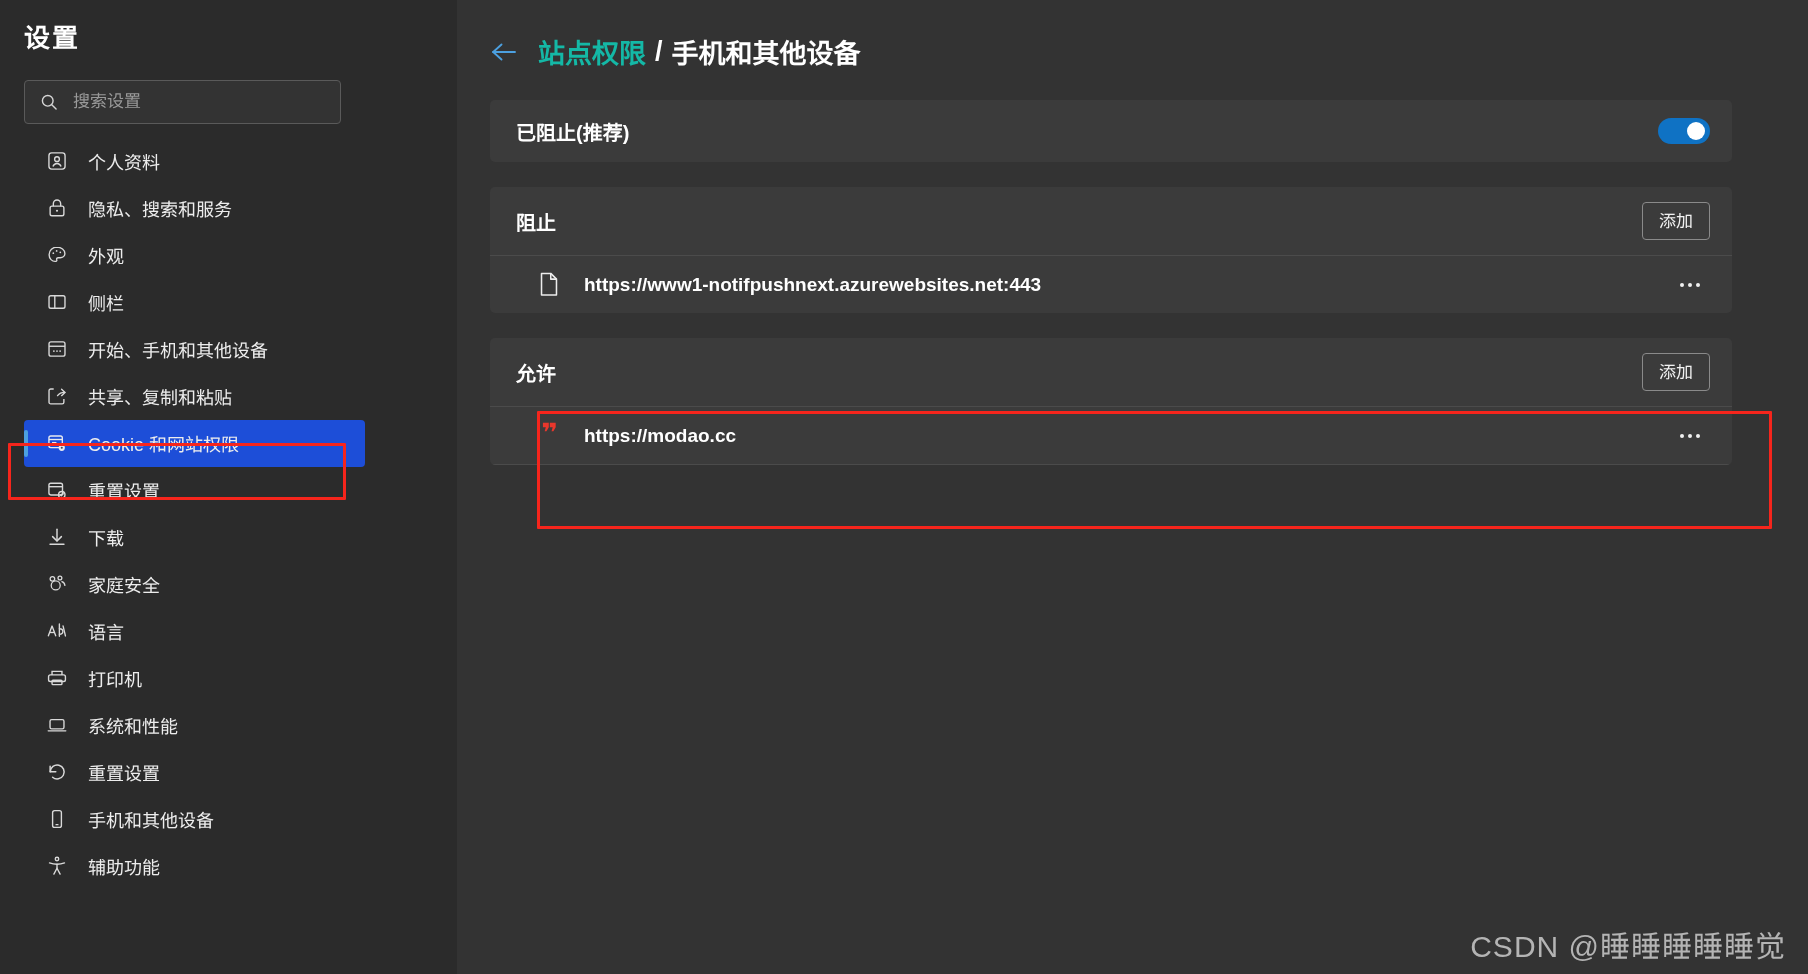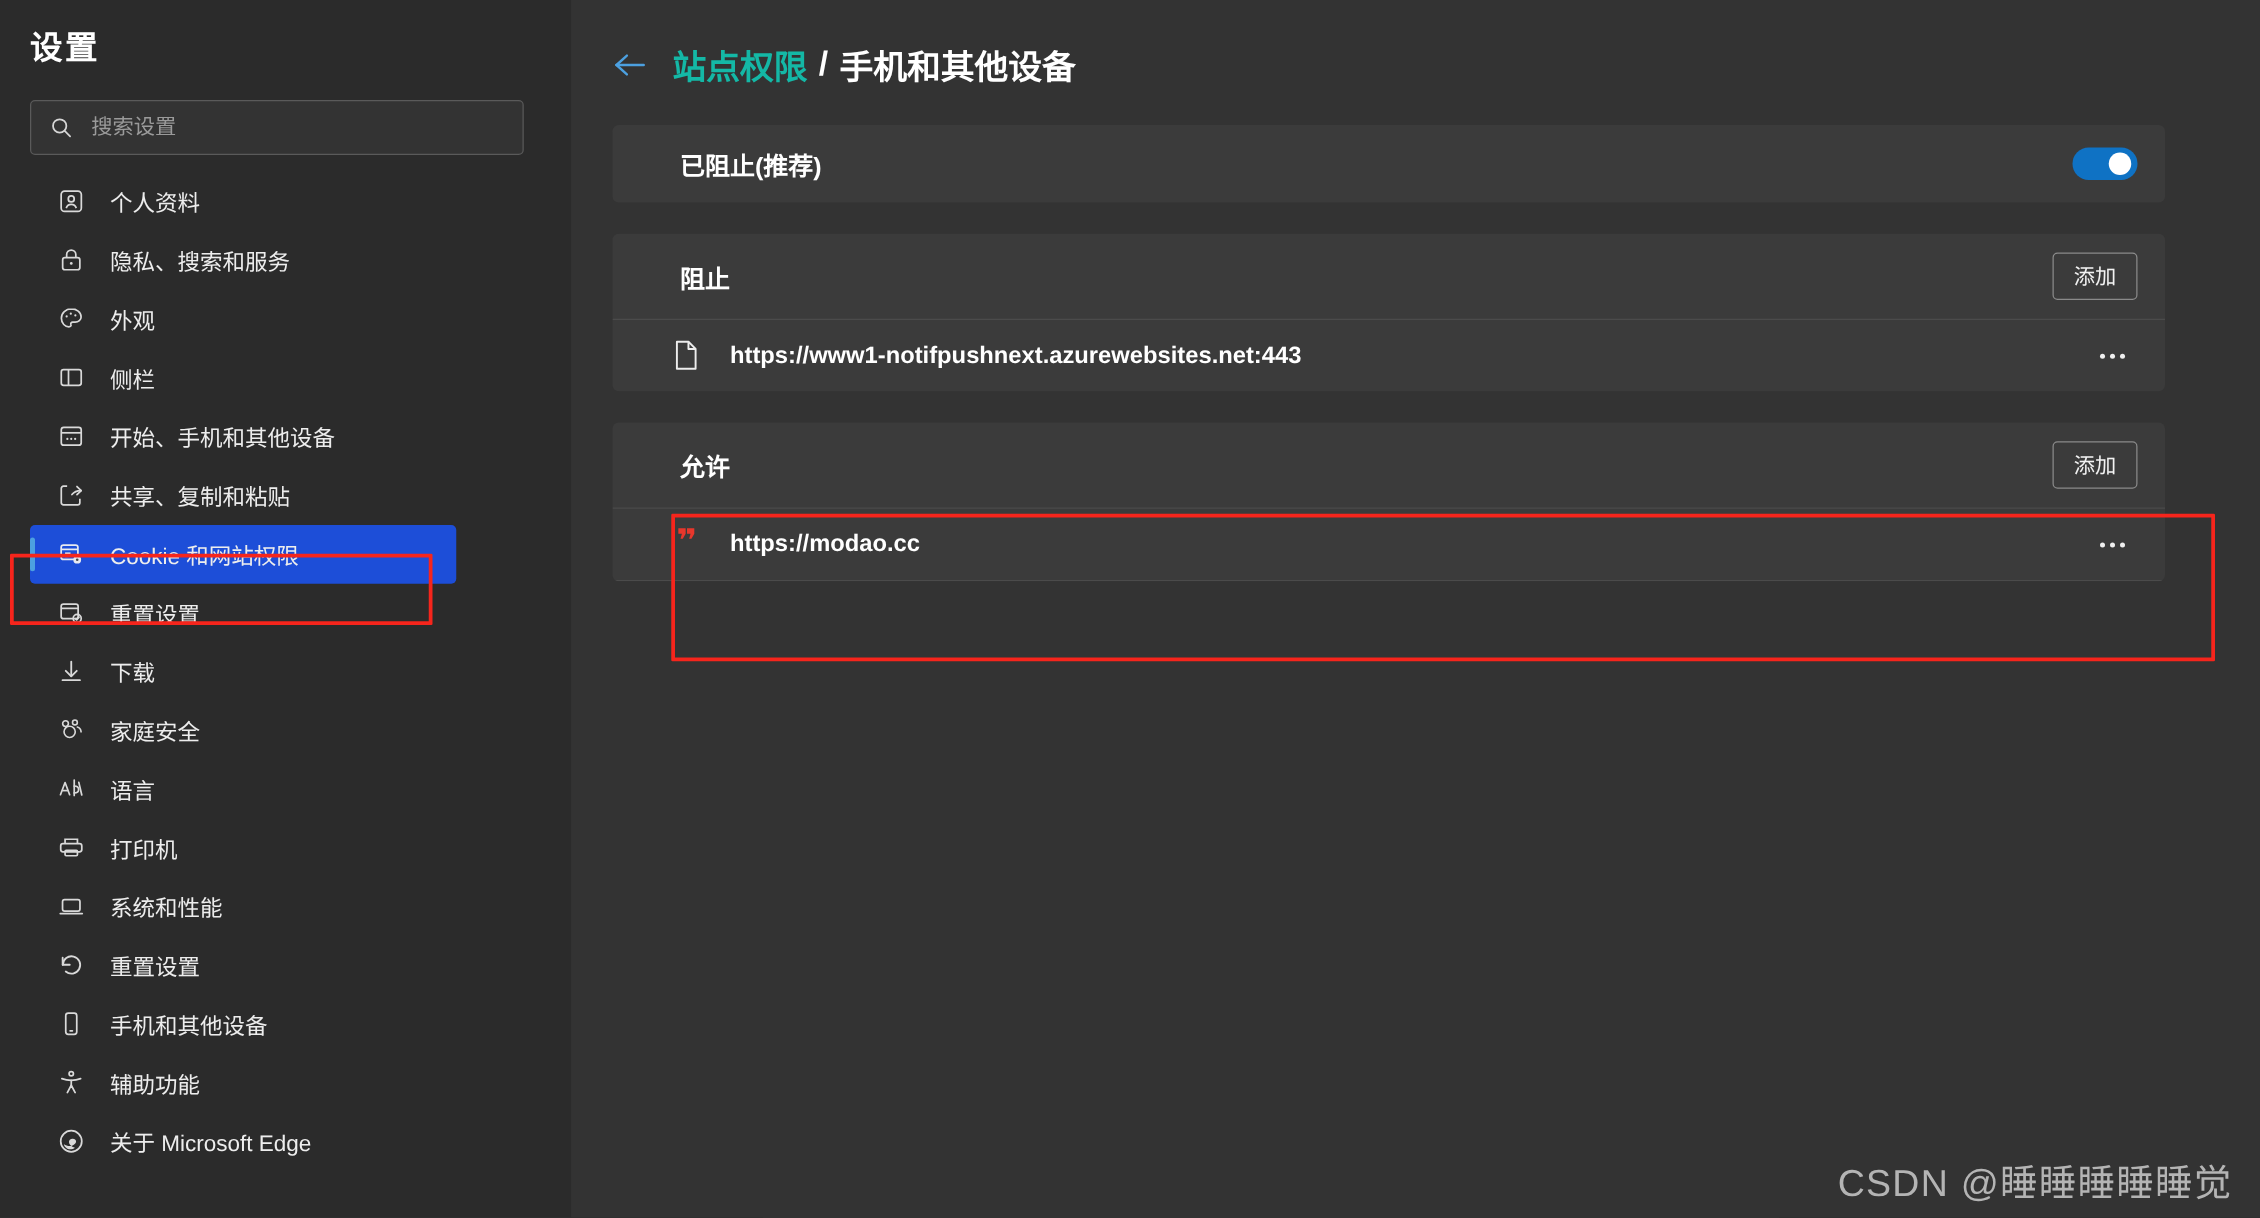--- a/index.html
+++ b/index.html
@@ -36,21 +36,21 @@
     color: #FFFFFF;
     font-size: 26px;
     font-weight: 700;
     letter-spacing: 2px;
     padding: 22px 0 0 24px;
     line-height: 1.3;
   }
 
   .search-wrap {
     margin: 24px 0 0 24px;
-    width: 395px;
+    width: 317px;
     height: 44px;
     background: #333333;
     border: 1px solid #5A5A5A;
     border-radius: 4px;
     display: flex;
     align-items: center;
     padding: 0 14px;
   }
   .search-icon {
     width: 20px; height: 20px;
@@ -159,21 +159,20 @@
     display: flex;
     align-items: center;
     padding: 0 22px 0 26px;
   }
   .card-head.tall { height: 68px; }
   .card-title {
     color: #FFFFFF;
     font-size: 20px;
     font-weight: 600;
     flex: 1;
-    margin-left: 28px;
   }
 
   .toggle {
     width: 52px;
     height: 26px;
     border-radius: 13px;
     background: #0F72C4;
     position: relative;
     cursor: pointer;
     flex: 0 0 52px;
@@ -450,27 +449,20 @@
       <li class="nav-item">
         <svg class="nav-icon" viewBox="0 0 24 24" fill="none" stroke="#E3E3E3" stroke-width="1.5">
           <circle cx="12" cy="4.4" r="1.9"></circle>
           <path d="M3.8 8.6c2.6 1 5.3 1.5 8.2 1.5s5.6-.5 8.2-1.5" stroke-linecap="round"></path>
           <path d="M12 10.1v4.3" stroke-linecap="round"></path>
           <path d="M12 14.4l-3.4 6.4M12 14.4l3.4 6.4" stroke-linecap="round"></path>
         </svg>
         <span>辅助功能</span>
       </li>
 
-      <li class="nav-item">
-        <svg class="nav-icon" viewBox="0 0 24 24">
-          <circle cx="12" cy="12" r="9.2" fill="none" stroke="#E3E3E3" stroke-width="1.5"></circle>
-          <path d="M5.6 14.6c2.4 1.6 5.2 2 7.6 1.1 2-.8 3.1-2.3 3-3.6-.1-1.4-1.4-2.3-3.1-2.2-1.9.1-3.1 1.3-3.1 2.8 0 2 1.9 4.1 5.2 4.9-2.8 2.1-6.6 1.7-8.7-.9-.7-.8-1-1.5-.9-2.1z" fill="#E3E3E3"></path>
-        </svg>
-        <span>关于 Microsoft Edge</span>
-      </li>
 
     </ul>
   </aside>
 
   <section class="main">
 
     <nav class="breadcrumb">
       <svg class="back-arrow" viewBox="0 0 28 24" fill="none" stroke="#4CA0E0" stroke-width="1.9">
         <line x1="3" y1="12" x2="25" y2="12" stroke-linecap="round"></line>
         <path d="M11.5 4.5L3.2 12l8.3 7.5" stroke-linecap="round" stroke-linejoin="round"></path>

